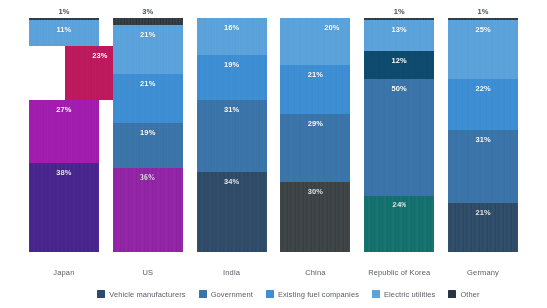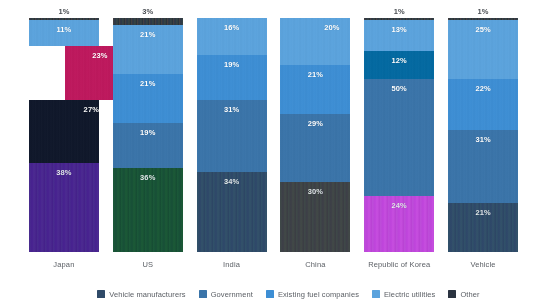--- a/index.html
+++ b/index.html
@@ -119,21 +119,21 @@
 
   
   #category-axis {
     position: absolute;
     left: 0;
     top: 252px;
     width: 547px;
     height: 26px;
     display: flex;
     flex-direction: row;
-    padding: 0 22px;
+    padding: 8px 22px;
     box-sizing: border-box;
   }
   .cat-label {
     flex: 1 1 0;
     text-align: center;
     font-size: 7.5px;
     color: #5c6066;
     padding-top: 8px;
     letter-spacing: 0.15px;
   }
@@ -179,42 +179,42 @@
       <div class="bar-group">
         <div class="top-label">1%</div>
         <div class="bar">
           <div class="seg other tiny" title="Other: 1%" style="flex: 0 0 1%; background: rgb(42, 51, 64);"></div>
           <div class="seg electric" title="Electric utilities: 11%" style="flex: 0 0 11%; background: rgb(91, 163, 221);">
             <span class="seg-label">11%</span>
           </div>
           <div class="seg fuel" title="Existing fuel companies: 23%" style="flex: 0 0 23%; background: #be185d; margin-left: 36px;">
             <span class="seg-label">23%</span>
           </div>
-          <div class="seg government" title="Government: 27%" style="flex: 0 0 27%; background: #0f172a; justify-content: flex-end;">
+          <div class="seg government" title="Government: 27%" style="flex: 0 0 27%; background: #a21caf;">
             <span class="seg-label">27%</span>
           </div>
           <div class="seg vehicle" title="Vehicle manufacturers: 38%" style="flex: 0 0 38%; background: #4c1d95;">
             <span class="seg-label">38%</span>
           </div>
         </div>
       </div>
       <div class="bar-group">
         <div class="top-label">3%</div>
         <div class="bar">
           <div class="seg other tiny" title="Other: 3%" style="flex: 0 0 3%; background: rgb(42, 51, 64);"></div>
           <div class="seg electric" title="Electric utilities: 21%" style="flex: 0 0 21%; background: rgb(91, 163, 221);">
             <span class="seg-label">21%</span>
           </div>
           <div class="seg fuel" title="Existing fuel companies: 21%" style="flex: 0 0 21%; background: rgb(61, 142, 212);">
             <span class="seg-label">21%</span>
           </div>
           <div class="seg government" title="Government: 19%" style="flex: 0 0 19%; background: rgb(58, 116, 169);">
             <span class="seg-label">19%</span>
           </div>
-          <div class="seg vehicle" title="Vehicle manufacturers: 36%" style="flex: 0 0 36%; background: #14532d;">
+          <div class="seg vehicle" title="Vehicle manufacturers: 36%" style="flex: 0 0 36%; background: #a21caf; font-family: Liberation Serif, serif;">
             <span class="seg-label">36%</span>
           </div>
         </div>
       </div>
       <div class="bar-group">
         <div class="top-label blank"></div>
         <div class="bar">
           <div class="seg electric" title="Electric utilities: 16%" style="flex: 0 0 16%; background: rgb(91, 163, 221);">
             <span class="seg-label">16%</span>
           </div>
@@ -246,27 +246,27 @@
           </div>
         </div>
       </div>
       <div class="bar-group">
         <div class="top-label">1%</div>
         <div class="bar">
           <div class="seg other tiny" title="Other: 1%" style="flex: 0 0 1%; background: rgb(42, 51, 64);"></div>
           <div class="seg electric" title="Electric utilities: 13%" style="flex: 0 0 13%; background: rgb(91, 163, 221);">
             <span class="seg-label">13%</span>
           </div>
-          <div class="seg fuel" title="Existing fuel companies: 12%" style="flex: 0 0 12%; background: #0369a1;">
+          <div class="seg fuel" title="Existing fuel companies: 12%" style="flex: 0 0 12%; background: #0c4a6e;">
             <span class="seg-label">12%</span>
           </div>
           <div class="seg government" title="Government: 50%" style="flex: 0 0 50%; background: rgb(58, 116, 169);">
             <span class="seg-label">50%</span>
           </div>
-          <div class="seg vehicle" title="Vehicle manufacturers: 24%" style="flex: 0 0 24%; background: #d946ef;">
+          <div class="seg vehicle" title="Vehicle manufacturers: 24%" style="flex: 0 0 24%; background: #0f766e; font-family: Liberation Mono, monospace;">
             <span class="seg-label">24%</span>
           </div>
         </div>
       </div>
       <div class="bar-group">
         <div class="top-label">1%</div>
         <div class="bar">
           <div class="seg other tiny" title="Other: 1%" style="flex: 0 0 1%; background: rgb(42, 51, 64);"></div>
           <div class="seg electric" title="Electric utilities: 25%" style="flex: 0 0 25%; background: rgb(91, 163, 221);">
             <span class="seg-label">25%</span>
@@ -283,21 +283,21 @@
         </div>
       </div>
     </div>
 
   <div id="category-axis">
       <div class="cat-label">Japan</div>
       <div class="cat-label">US</div>
       <div class="cat-label">India</div>
       <div class="cat-label">China</div>
       <div class="cat-label">Republic of Korea</div>
-      <div class="cat-label">Vehicle</div>
+      <div class="cat-label">Germany</div>
     </div>
 
   <div id="legend">
       <div class="legend-item">
         <span class="legend-swatch" style="background: rgb(47, 74, 104);"></span>
         <span class="legend-text">Vehicle manufacturers</span>
       </div>
       <div class="legend-item">
         <span class="legend-swatch" style="background: rgb(58, 116, 169);"></span>
         <span class="legend-text">Government</span>

